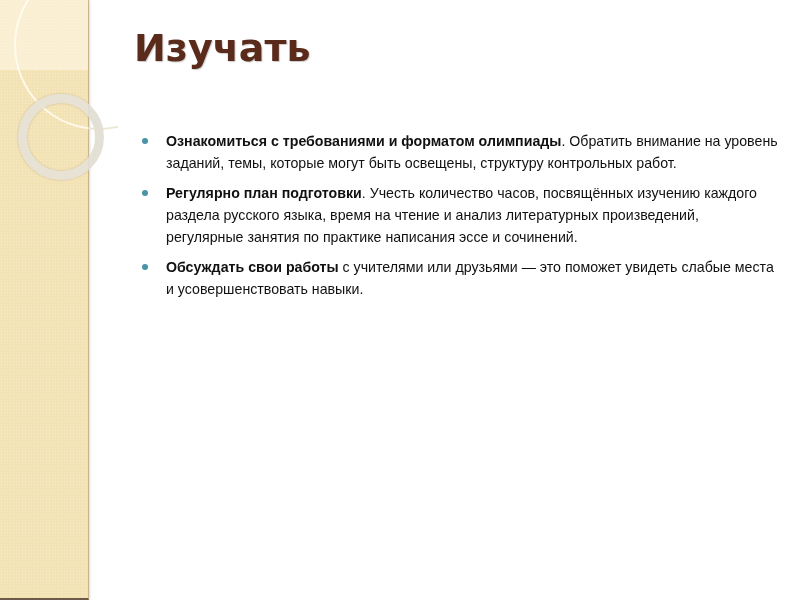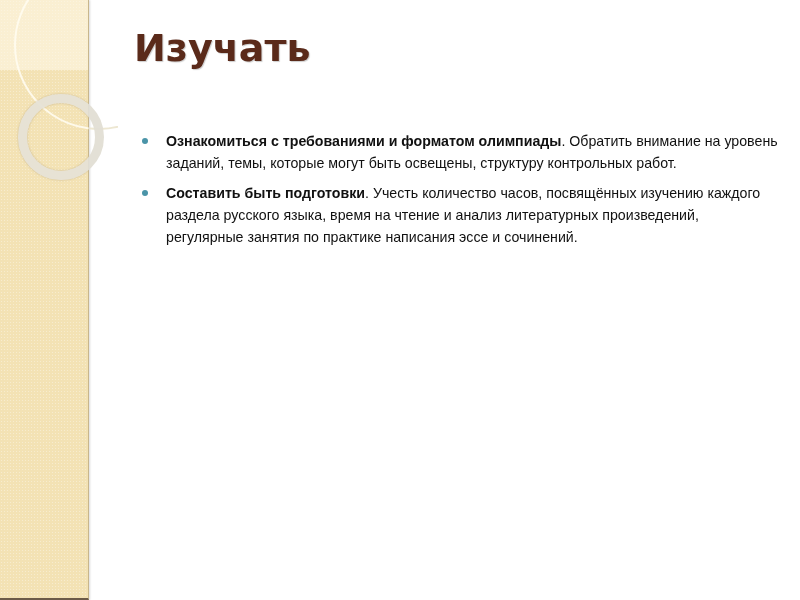--- a/index.html
+++ b/index.html
@@ -83,16 +83,20 @@
 
   <div class="title">Изучать</div>
 
   <ul class="tips">
     <li>
       <span class="bullet"></span>
       <b>Ознакомиться с требованиями и форматом олимпиады</b><span>. Обратить внимание на уровень заданий, темы, которые могут быть освещены, структуру контрольных работ.</span>
     </li>
     <li>
       <span class="bullet"></span>
-      <b>Составить быть подготовки</b><span>. Учесть количество часов, посвящённых изучению каждого раздела русского языка, время на чтение и анализ литературных произведений, регулярные занятия по практике написания эссе и сочинений.</span>
+      <b>Регулярно план подготовки</b><span>. Учесть количество часов, посвящённых изучению каждого раздела русского языка, время на чтение и анализ литературных произведений, регулярные занятия по практике написания эссе и сочинений.</span>
+    </li>
+    <li>
+      <span class="bullet"></span>
+      <b>Обсуждать свои работы</b><span> с учителями или друзьями — это поможет увидеть слабые места и усовершенствовать навыки.</span>
     </li>
   </ul>
 </div>
 
 </body></html>

